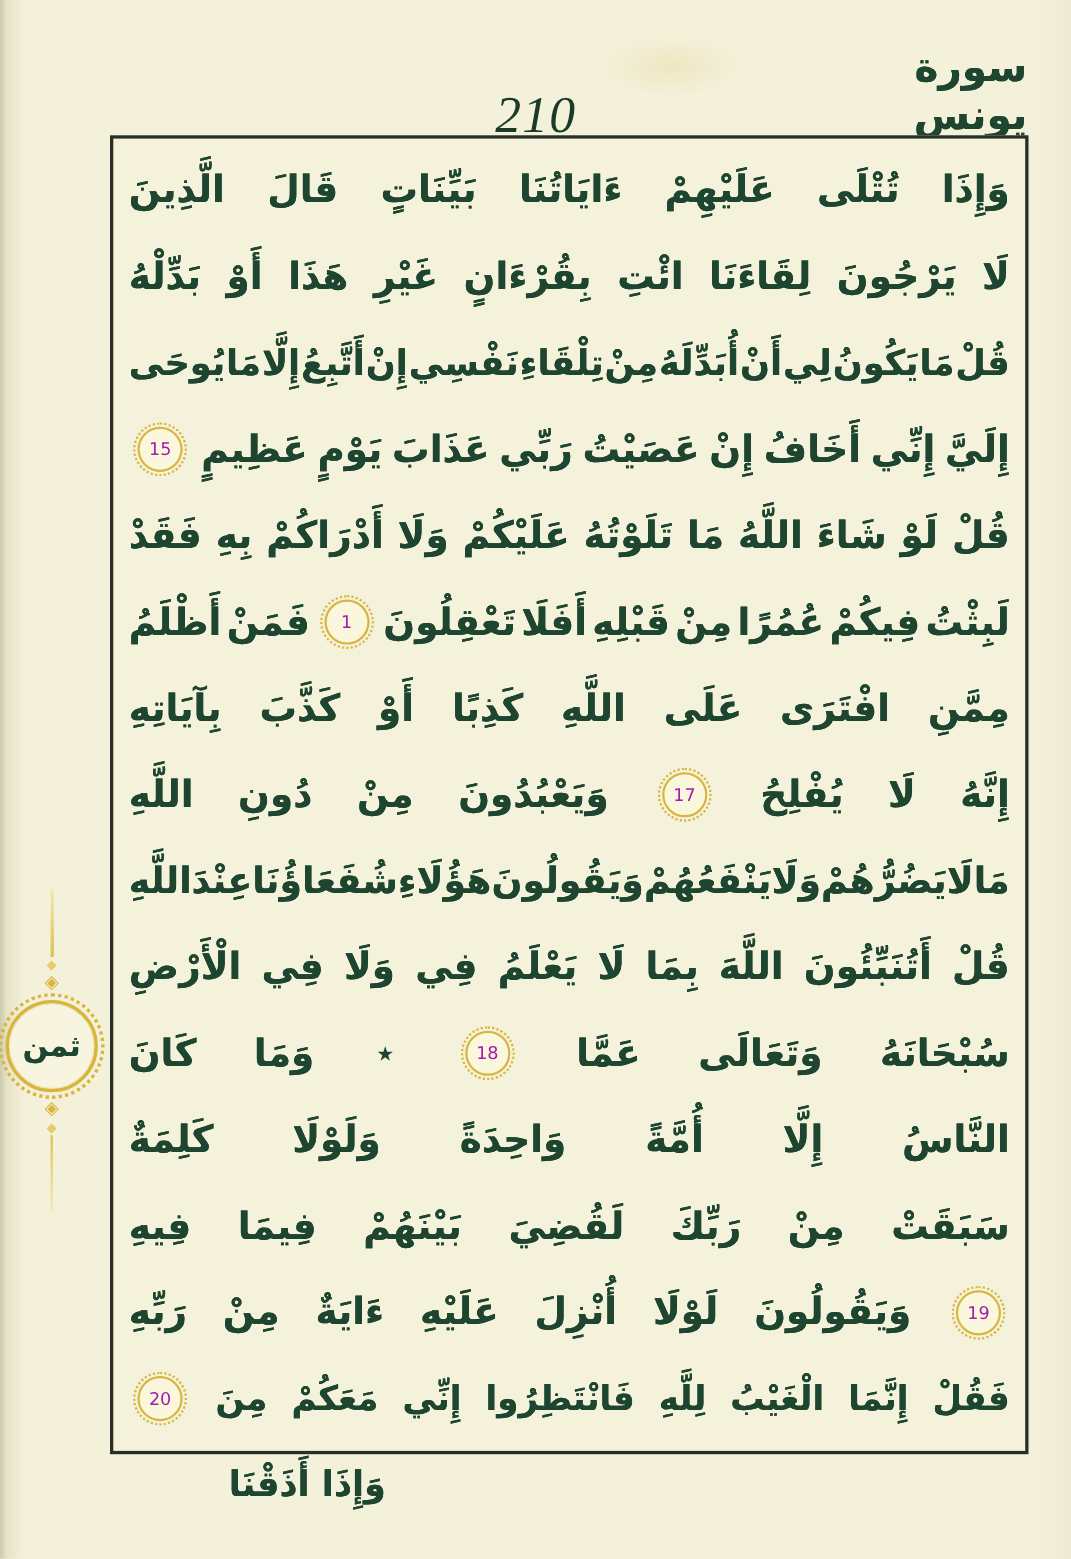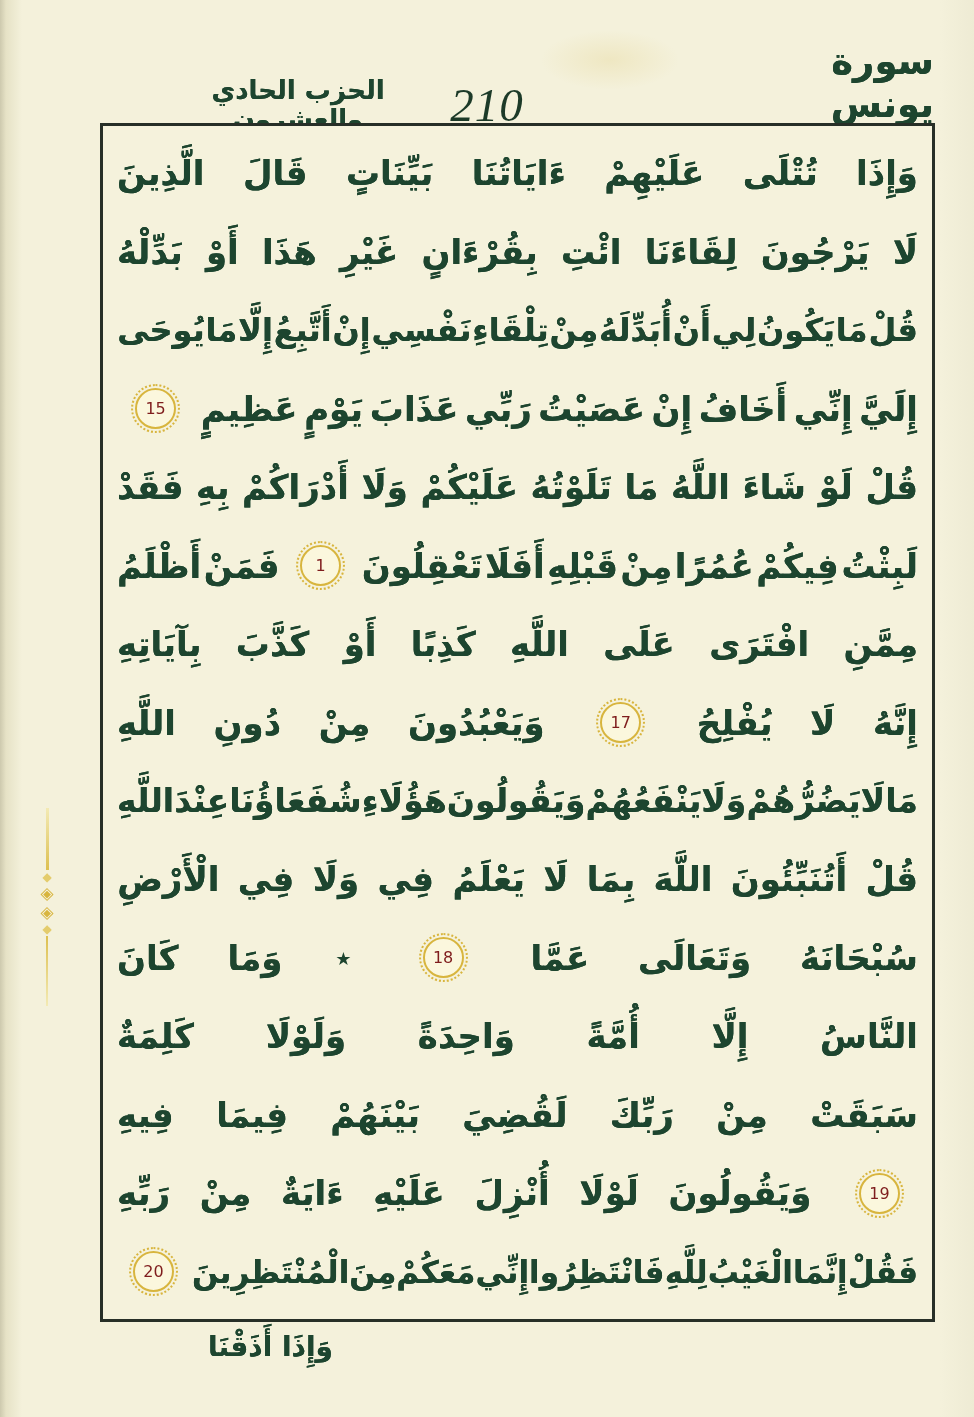--- a/index.html
+++ b/index.html
@@ -52,22 +52,22 @@
   .qline .word{
     display:inline-block;
     text-shadow:0 0 .6px #1d452f;
   }
   .verse-marker{
     display:inline-flex;align-items:center;justify-content:center;
     width:37px;height:37px;border-radius:50%;
     border:2px solid #d8b53e;
     outline:2px dotted #d8b53e;outline-offset:2px;
     background:#fbf7dd;
-    color:#7f1d1d;font-size:16px;font-weight:400;
-    flex:0 0 auto;margin:0 18px;
+    color:#a21caf;font-size:16px;font-weight:400;
+    flex:0 0 auto;margin:0 8px;
     font-family:"DejaVu Sans", sans-serif;
   }
   .hizb-star{
     color:#1d452f;font-size:30px;flex:0 0 auto;margin:0 4px;
     font-weight:400;
   }
 
   
   .margin-ornament{
     position:absolute;left:2px;top:808px;width:90px;height:340px;
@@ -93,39 +93,38 @@
     text-shadow:0 0 .5px #1d452f;
   }
   .orn-spike-bottom{
     width:2px;height:70px;
     background:linear-gradient(180deg,#ddc050,#f3eab4);
   }
 
   
   .catchword{
     position:absolute;left:208px;top:1330px;
-    color:#1d452f;font-size:28px;font-weight:700;direction:rtl;
+    color:#1d452f;font-size:32px;font-weight:700;direction:rtl;
     text-shadow:0 0 .5px #1d452f;
   }
 
   
   .blotch{
     position:absolute;left:540px;top:30px;width:140px;height:60px;
     background:radial-gradient(ellipse at center, rgba(214,186,80,.18), rgba(214,186,80,0) 70%);
     pointer-events:none;
   }
 </style>
 </head>
 <body>
 
 <div class="page">
 
   <div class="blotch"></div>
 
-  <div class="hdr-hizb">الحزب الحادي والعشرون</div>
   <div class="hdr-page-number">210</div>
   <div class="hdr-surah">سورة يونس</div>
 
   <div class="frame" id="quran-frame">
       <div class="qline" style="font-size: 34px;">
         <span class="word">وَإِذَا</span>
         <span class="word">تُتْلَى</span>
         <span class="word">عَلَيْهِمْ</span>
         <span class="word">ءَايَاتُنَا</span>
         <span class="word">بَيِّنَاتٍ</span>
@@ -278,29 +277,31 @@
       </div>
       <div class="qline" style="font-size: 31px;">
         <span class="word">فَقُلْ</span>
         <span class="word">إِنَّمَا</span>
         <span class="word">الْغَيْبُ</span>
         <span class="word">لِلَّهِ</span>
         <span class="word">فَانْتَظِرُوا</span>
         <span class="word">إِنِّي</span>
         <span class="word">مَعَكُمْ</span>
         <span class="word">مِنَ</span>
-        <span class="word">الْمُنْتَظِرِينَ</span>
         <span class="verse-marker">20</span>
       </div>
     </div>
 
   <div class="margin-ornament">
     <div class="orn-spike-top"></div>
     <div class="orn-diamond small">◆</div>
     <div class="orn-diamond">◈</div>
+    <div class="orn-circle">
+      <span class="orn-label">ثمن</span>
+    </div>
     <div class="orn-diamond">◈</div>
     <div class="orn-diamond small">◆</div>
     <div class="orn-spike-bottom"></div>
   </div>
 
   <div class="catchword">وَإِذَا أَذَقْنَا</div>
 
 </div>
 
 </body></html>

